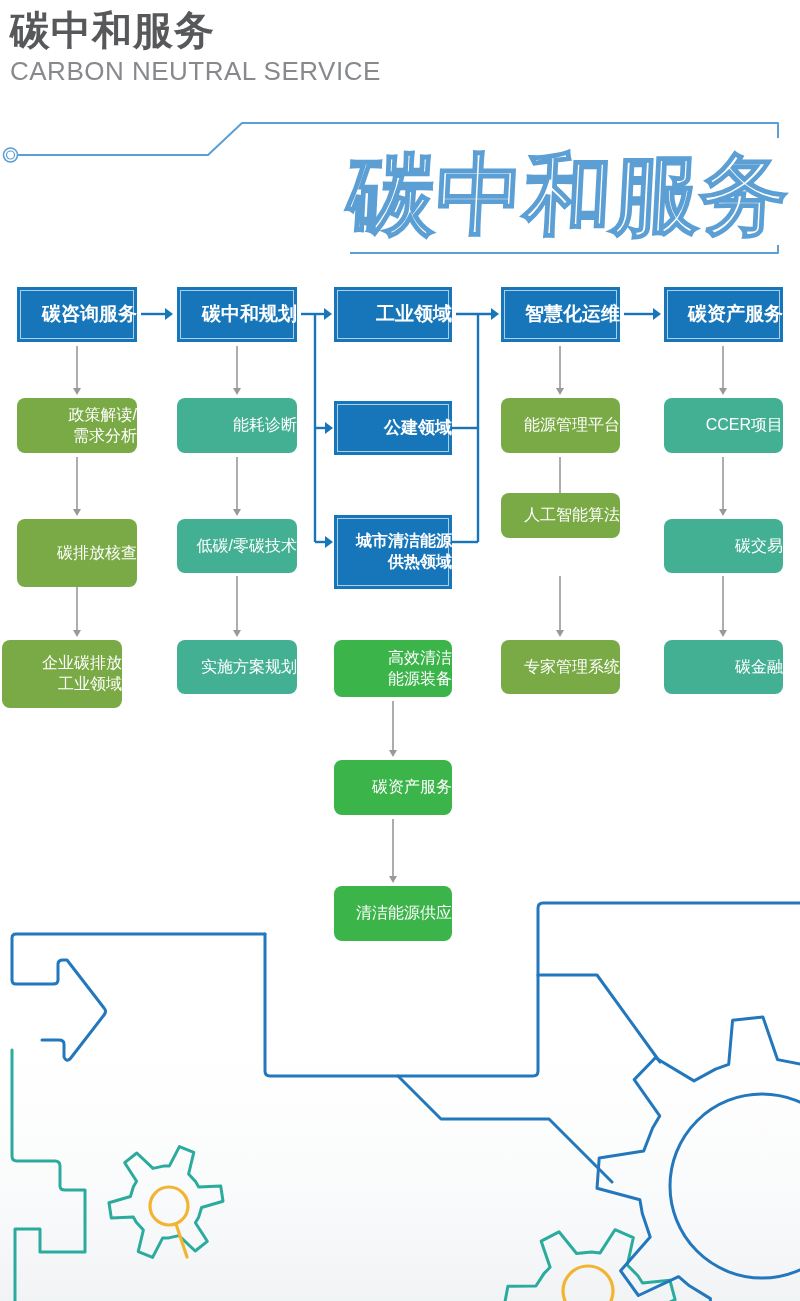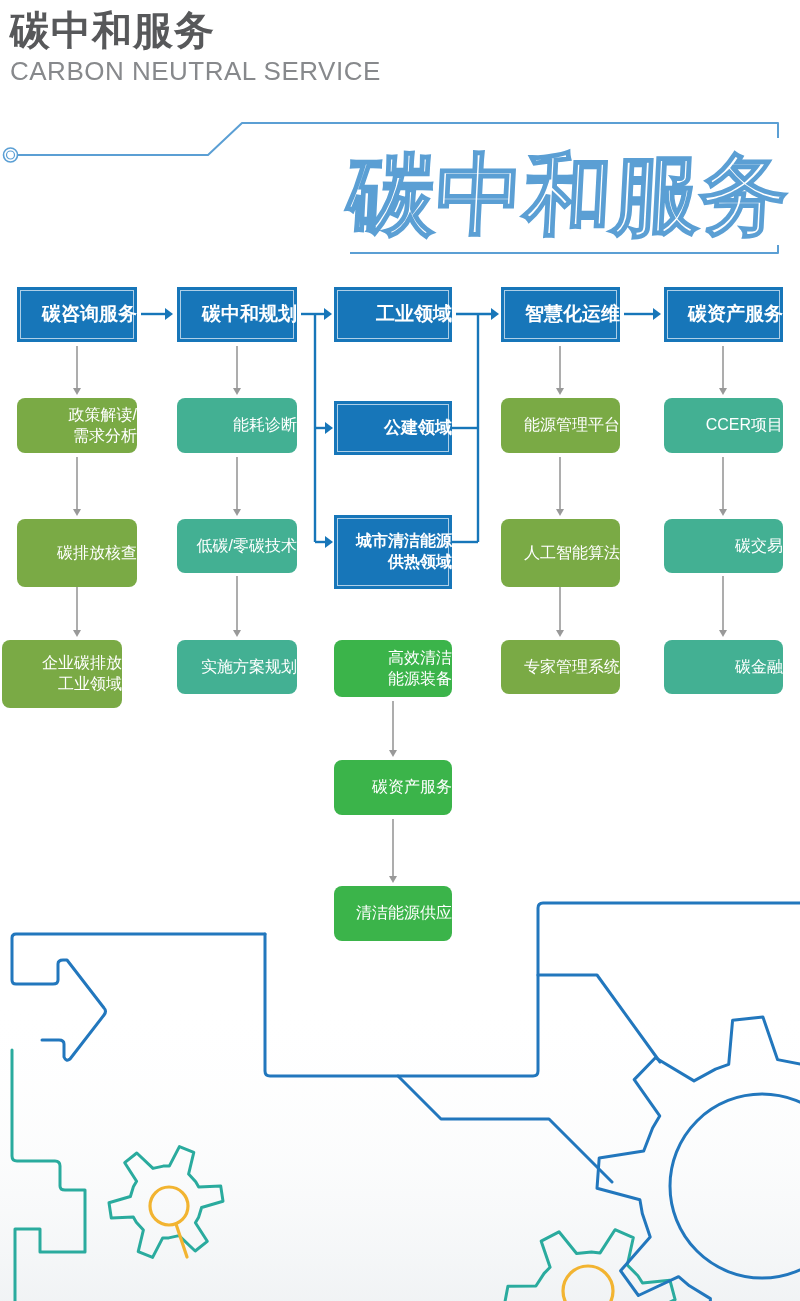--- a/index.html
+++ b/index.html
@@ -170,21 +170,21 @@
   <div class="box brbox" style="left:334px;top:886px;width:118px;height:55px">
     <span>清洁能源供应</span>
   </div>
 
   <div class="box hbox" style="left:501px;top:287px;width:119px;height:55px">
     <span>智慧化运维</span>
   </div>
   <div class="box gbox" style="left:501px;top:398px;width:119px;height:55px">
     <span>能源管理平台</span>
   </div>
-  <div class="box gbox" style="left:501px;top:519px;width:119px;height:68px">
+  <div class="box gbox" style="left:501px;top:493px;width:119px;height:45px">
     <span>人工智能算法</span>
   </div>
   <div class="box gbox" style="left:501px;top:640px;width:119px;height:54px">
     <span>专家管理系统</span>
   </div>
 
   <div class="box hbox" style="left:664px;top:287px;width:119px;height:55px">
     <span>碳资产服务</span>
   </div>
   <div class="box tbox" style="left:664px;top:398px;width:119px;height:55px">

